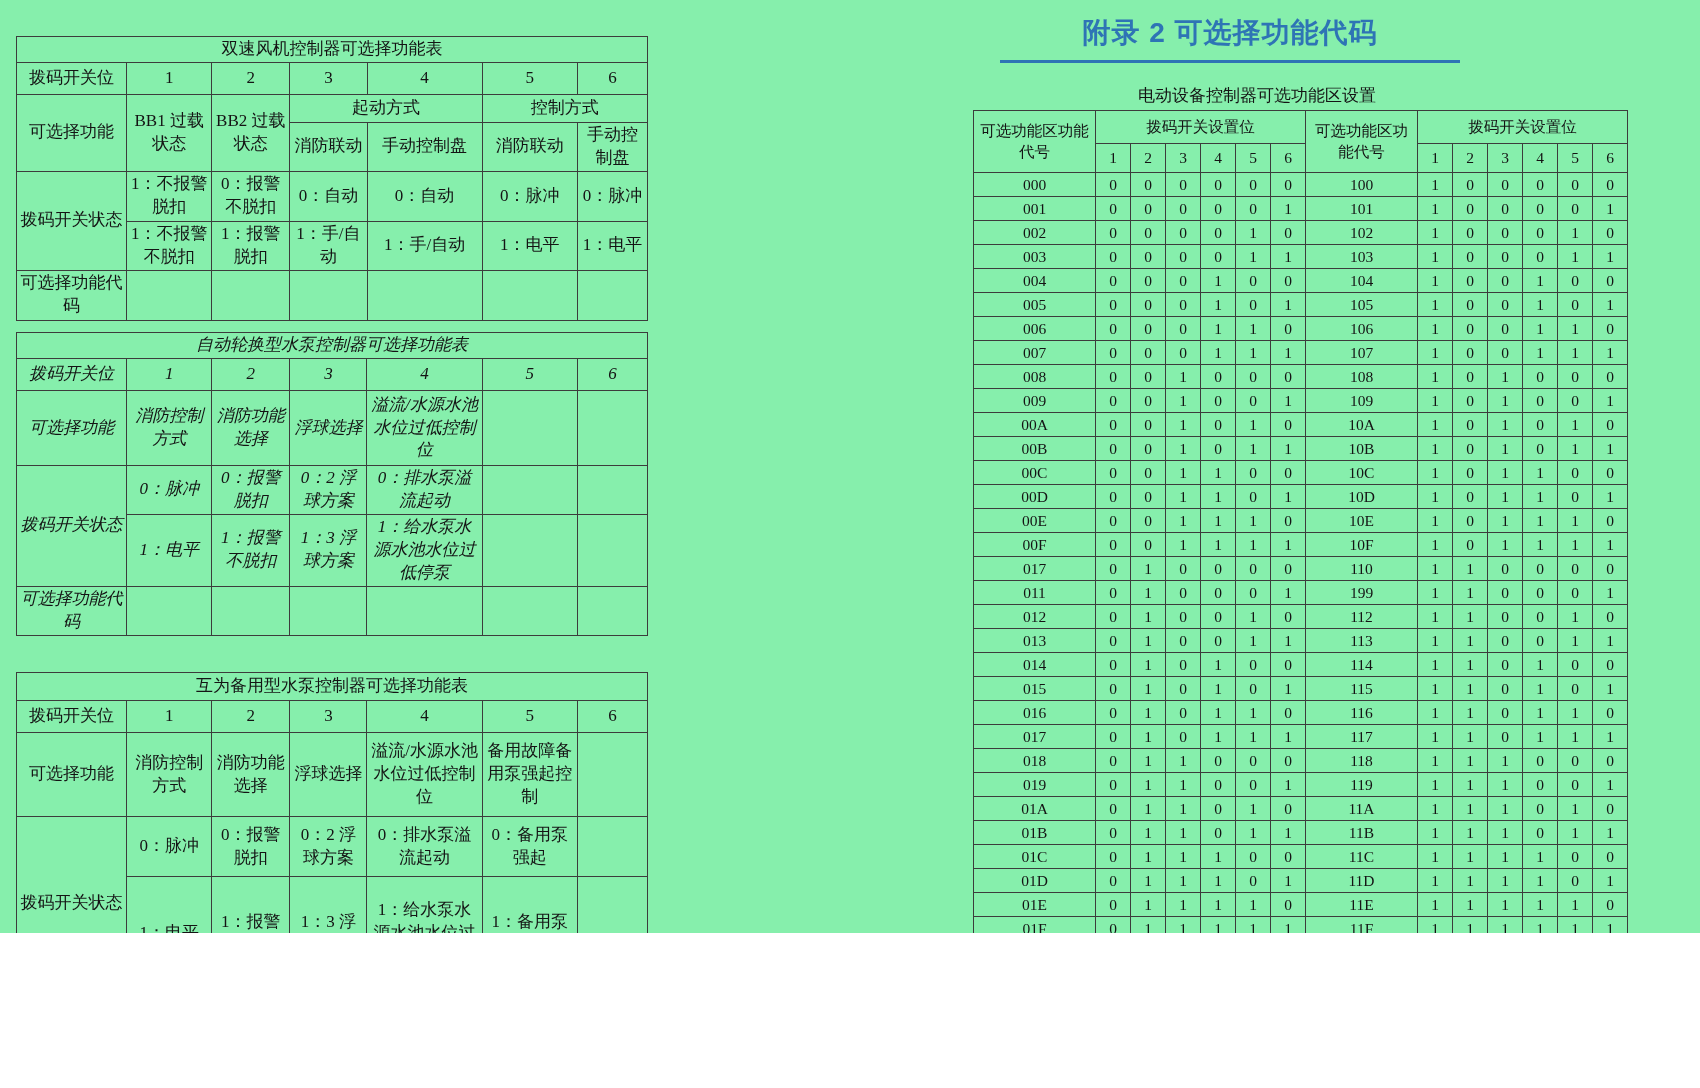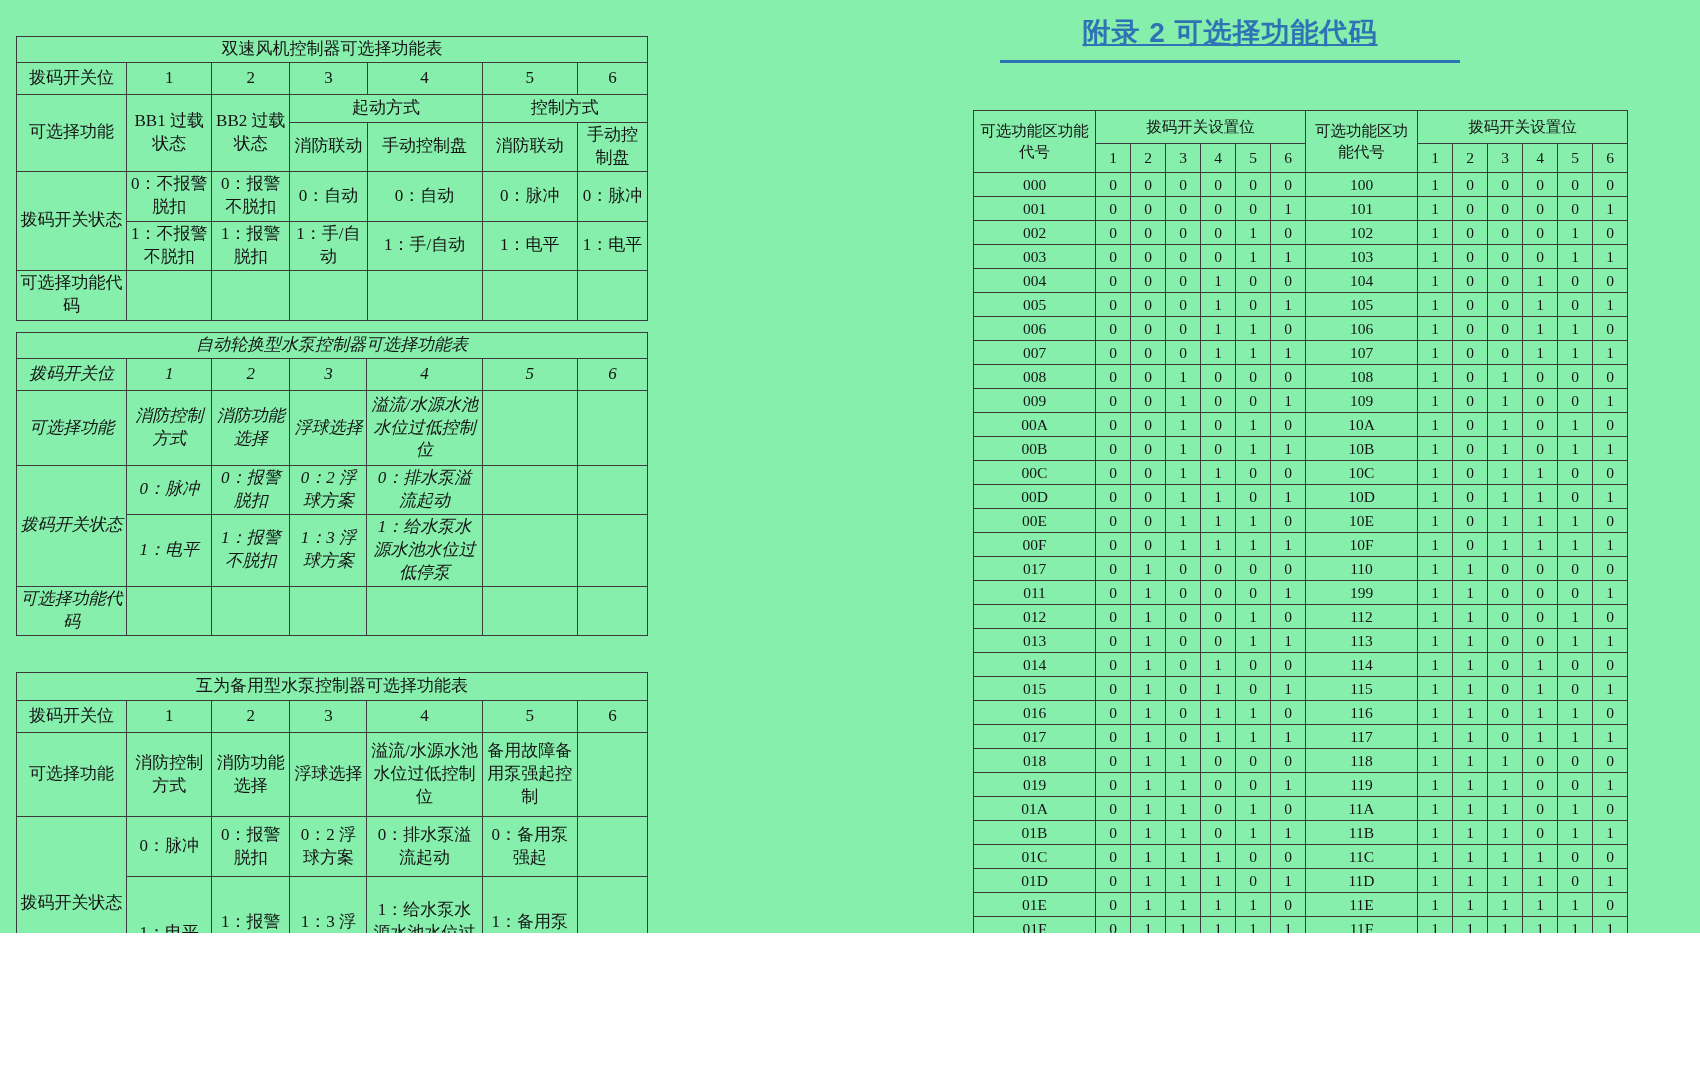--- a/index.html
+++ b/index.html
@@ -11,21 +11,21 @@
              font-size:17px;line-height:1.35;}
   table.ftab td{border:1px solid #3c3c3c;text-align:center;vertical-align:middle;
                 padding:1px 3px;overflow:hidden;}
   table.ftab td.lbl{width:110px;margin-top:38px;}
   .ltab{position:absolute;left:16px;}
   #t1{top:36px;} #t2{top:332px;font-style:italic;} #t3{top:672px;}
 
   
   .app-heading{position:absolute;left:950px;top:14px;width:560px;text-align:center;
                font-family:"Liberation Sans","DejaVu Sans",sans-serif;
-               font-weight:bold;font-size:28px;color:#2E74B5;letter-spacing:1px;text-decoration:underline;}
+               font-weight:bold;font-size:28px;color:#2E74B5;letter-spacing:1px;}
   .app-underline{position:absolute;left:1000px;top:60px;width:460px;height:3px;background:#2E74B5;}
   .app-caption{position:absolute;left:973px;top:84px;width:688px;text-align:center;
                padding-right:120px;box-sizing:border-box;font-size:17px;color:#141414;}
   table.atab{position:absolute;left:973px;top:110px;border-collapse:collapse;table-layout:fixed;
              font-size:15.5px;color:#141414;}
   table.atab td,table.atab th{border:1px solid #3c3c3c;text-align:center;vertical-align:middle;
              padding:0 2px;font-weight:normal;overflow:hidden;}
   table.atab .code-col{width:122px;}
   table.atab .code-col2{width:112px;}
   table.atab .bit-col{width:35px;}
@@ -71,21 +71,21 @@
         <td colspan="2">控制方式</td>
       </tr>
       <tr style="height:48px">
         <td>消防联动</td>
         <td>手动控制盘</td>
         <td>消防联动</td>
         <td>手动控制盘</td>
       </tr>
       <tr style="height:50px">
         <td class="lbl" rowspan="2">拨码开关状态</td>
-        <td>0：不报警脱扣</td>
+        <td>1：不报警脱扣</td>
         <td>0：报警不脱扣</td>
         <td>0：自动</td>
         <td>0：自动</td>
         <td>0：脉冲</td>
         <td>0：脉冲</td>
       </tr>
       <tr style="height:48px">
         <td>1：不报警不脱扣</td>
         <td>1：报警脱扣</td>
         <td>1：手/自动</td>
@@ -227,20 +227,21 @@
         <td></td>
         <td></td>
         <td></td>
       </tr>
     </tbody>
       </table>
   </div>
 
   <div class="app-heading">附录 2 可选择功能代码</div>
   <div class="app-underline"></div>
+  <div class="app-caption">电动设备控制器可选功能区设置</div>
 
   <table class="atab">
     <colgroup>
       <col class="code-col">
         <col class="bit-col">
         <col class="bit-col">
         <col class="bit-col">
         <col class="bit-col">
         <col class="bit-col">
         <col class="bit-col">

